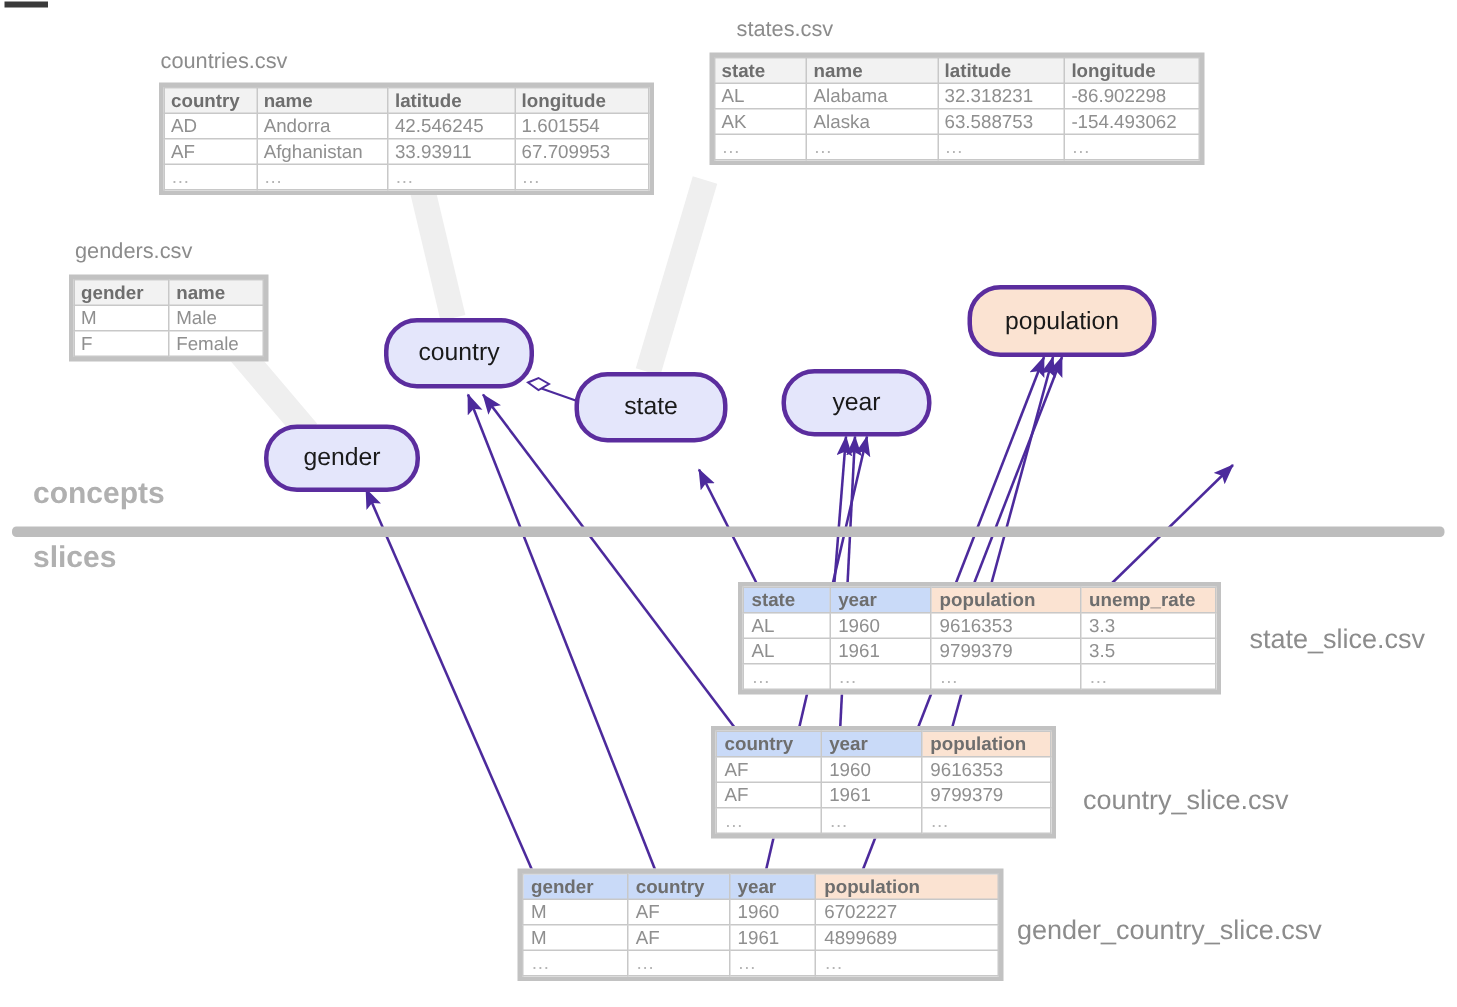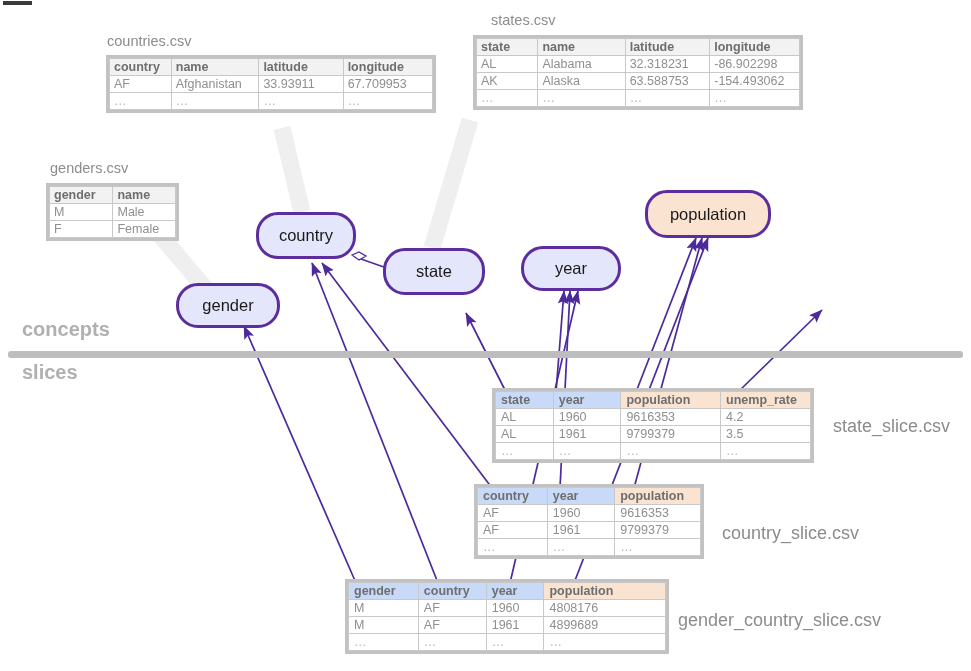--- a/index.html
+++ b/index.html
@@ -201,20 +201,26 @@
       <table>
         <thead>
           <tr>
             <th style="width: 62px;">country</th>
             <th style="width: 88px;">name</th>
             <th style="width: 85px;">latitude</th>
             <th style="width: 90px;">longitude</th>
           </tr>
         </thead>
         <tbody>
+          <tr>
+            <td>AD</td>
+            <td>Andorra</td>
+            <td>42.546245</td>
+            <td>1.601554</td>
+          </tr>
           <tr>
             <td>AF</td>
             <td>Afghanistan</td>
             <td>33.93911</td>
             <td>67.709953</td>
           </tr>
           <tr class="ellipsis">
             <td>…</td>
             <td>…</td>
             <td>…</td>
@@ -304,21 +310,21 @@
             <th class="dim" style="width: 68px;">year</th>
             <th class="meas" style="width: 100px;">population</th>
             <th class="meas" style="width: 90px;">unemp_rate</th>
           </tr>
         </thead>
         <tbody>
           <tr>
             <td>AL</td>
             <td>1960</td>
             <td>9616353</td>
-            <td>4.2</td>
+            <td>3.3</td>
           </tr>
           <tr>
             <td>AL</td>
             <td>1961</td>
             <td>9799379</td>
             <td>3.5</td>
           </tr>
           <tr class="ellipsis">
             <td>…</td>
             <td>…</td>
@@ -368,21 +374,21 @@
             <th class="dim" style="width: 68px;">country</th>
             <th class="dim" style="width: 58px;">year</th>
             <th class="meas" style="width: 122px;">population</th>
           </tr>
         </thead>
         <tbody>
           <tr>
             <td>M</td>
             <td>AF</td>
             <td>1960</td>
-            <td>4808176</td>
+            <td>6702227</td>
           </tr>
           <tr>
             <td>M</td>
             <td>AF</td>
             <td>1961</td>
             <td>4899689</td>
           </tr>
           <tr class="ellipsis">
             <td>…</td>
             <td>…</td>

